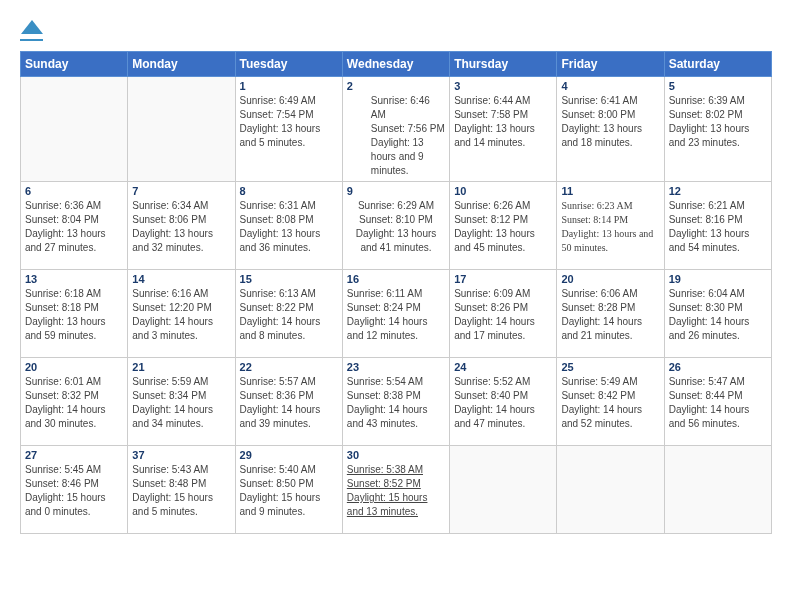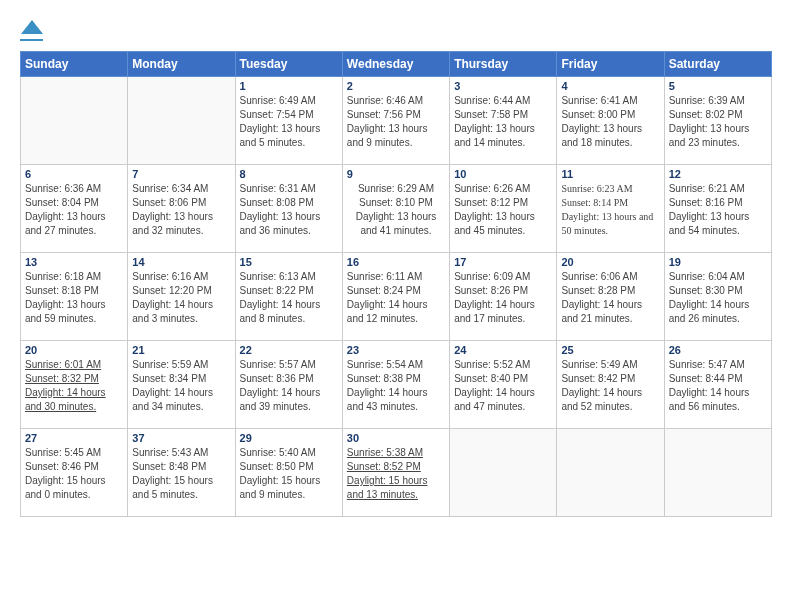--- a/index.html
+++ b/index.html
@@ -147,21 +147,21 @@
           <td class="empty-cell"></td>
           <td class="empty-cell"></td>
           <td>
             <div class="day-num">1</div>
             <div class="day-info" style="white-space: pre-line;">Sunrise: 6:49 AM
 Sunset: 7:54 PM
 Daylight: 13 hours and 5 minutes.</div>
           </td>
           <td>
             <div class="day-num">2</div>
-            <div class="day-info" style="white-space: pre-line;">Sunrise: 6:46 AM
+            <div class="day-info" style="white-space: pre-line; margin-left: 24px;">Sunrise: 6:46 AM
 Sunset: 7:56 PM
 Daylight: 13 hours and 9 minutes.</div>
           </td>
           <td>
             <div class="day-num">3</div>
             <div class="day-info" style="white-space: pre-line;">Sunrise: 6:44 AM
 Sunset: 7:58 PM
 Daylight: 13 hours and 14 minutes.</div>
           </td>
           <td>
@@ -261,21 +261,21 @@
           <td>
             <div class="day-num">19</div>
             <div class="day-info" style="white-space: pre-line;">Sunrise: 6:04 AM
 Sunset: 8:30 PM
 Daylight: 14 hours and 26 minutes.</div>
           </td>
         </tr>
         <tr>
           <td>
             <div class="day-num">20</div>
-            <div class="day-info" style="white-space: pre-line; text-decoration: underline;">Sunrise: 6:01 AM
+            <div class="day-info" style="white-space: pre-line;">Sunrise: 6:01 AM
 Sunset: 8:32 PM
 Daylight: 14 hours and 30 minutes.</div>
           </td>
           <td>
             <div class="day-num">21</div>
             <div class="day-info" style="white-space: pre-line;">Sunrise: 5:59 AM
 Sunset: 8:34 PM
 Daylight: 14 hours and 34 minutes.</div>
           </td>
           <td>

